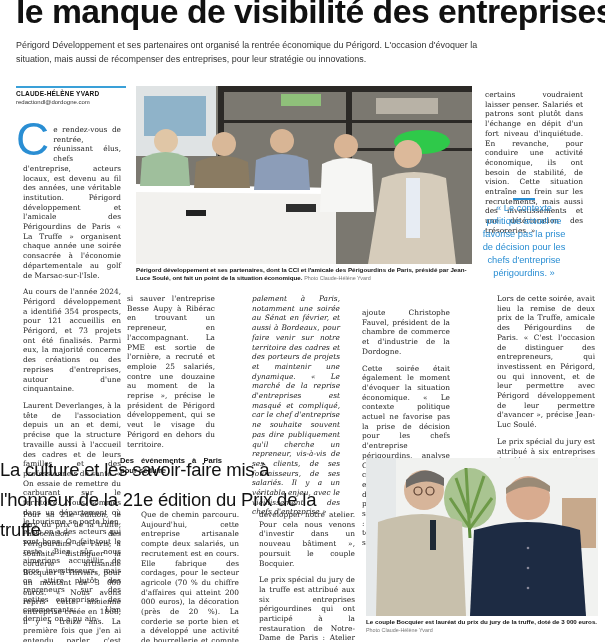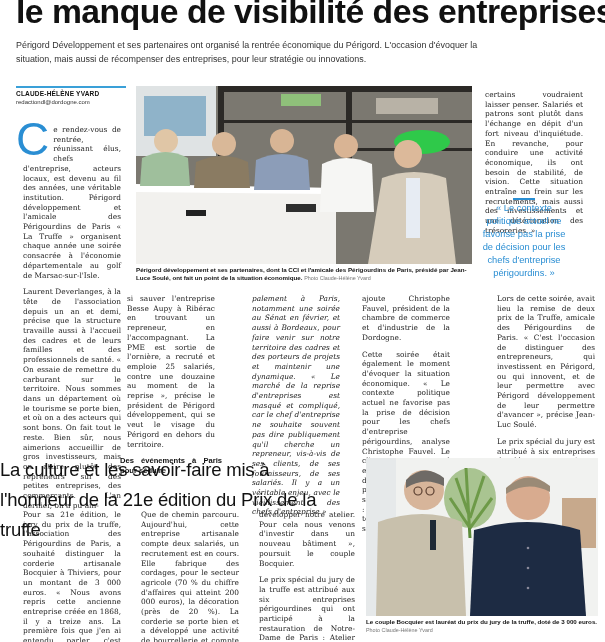--- a/index.html
+++ b/index.html
@@ -79,20 +79,21 @@
 <div class="headline1">le manque de visibilité des entreprises</div>
 <div class="chapo">Périgord Développement et ses partenaires ont organisé la rentrée économique du Périgord. L'occasion d'évoquer la situation, mais aussi de récompenser des entreprises, pour leur stratégie ou innovations.</div>
 
 <div class="byline-rule"></div>
 <div class="byline-name">CLAUDE-HÉLÈNE YVARD</div>
 <div class="byline-email">redactiondl@dordogne.com</div>
 
 <div class="col" style="left:16px; top:118px; width:112px;">
   <span class="dropcap">C</span>
   <p>e rendez-vous de rentrée, réunissant élus, chefs d'entreprise, acteurs locaux, est devenu au fil des années, une véritable institution. Périgord développement et l'amicale des Périgourdins de Paris « La Truffe » organisent chaque année une soirée consacrée à l'économie départementale au golf de Marsac-sur-l'Isle.</p>
+  <p>Au cours de l'année 2024, Périgord développement a identifié 354 prospects, pour 121 accueillis en Périgord, et 73 projets ont été finalisés. Parmi eux, la majorité concerne des créations ou des reprises d'entreprises, autour d'une cinquantaine.</p>
   <p>Laurent Deverlanges, à la tête de l'association depuis un an et demi, précise que la structure travaille aussi à l'accueil des cadres et de leurs familles et des professionnels de santé. « On essaie de remettre du carburant sur le territoire. Nous sommes dans un département où le tourisme se porte bien, et où on a des acteurs qui sont bons. On fait tout le reste. Bien sûr, nous aimerions accueillir de gros investisseurs, mais on attire plutôt des repreneurs sur des petites entreprises, des commerçants. L'an dernier, on a pu ain-</p>
 </div>
 
 <div class="photo1">
   <svg width="336" height="178" viewBox="0 0 336 178">
     <rect x="0" y="0" width="336" height="178" fill="#7b7870"></rect>
     <rect x="0" y="0" width="80" height="70" fill="#dfe3e4"></rect>
     <rect x="8" y="10" width="62" height="40" fill="#8fb3c9"></rect>
     <rect x="82" y="0" width="254" height="6" fill="#2b2926"></rect>
     <rect x="82" y="0" width="6" height="70" fill="#2b2926"></rect>
@@ -128,21 +129,21 @@
 
 <div class="col" style="left:120px; top:287px; width:102px;">
   <p>si sauver l'entreprise Besse Aupy à Ribérac en trouvant un repreneur, en l'accompagnant. La PME est sortie de l'ornière, a recruté et emploie 25 salariés, contre une douzaine au moment de la reprise », précise le président de Périgord développement, qui se veut le visage du Périgord en dehors du territoire.</p>
   <div class="subhead">Des événements à Paris pour séduire</div>
 </div>
 
 <div class="col" style="left:245px; top:287px; width:102px;font-style:italic;">
   <p>palement à Paris, notamment une soirée au Sénat en février, et aussi à Bordeaux, pour faire venir sur notre territoire des cadres et des porteurs de projets et maintenir une dynamique. « Le marché de la reprise d'entreprises est masqué et compliqué, car le chef d'entreprise ne souhaite souvent pas dire publiquement qu'il cherche un repreneur, vis-à-vis de ses clients, de ses fournisseurs, de ses salariés. Il y a un véritable enjeu, avec le vieillissement des chefs d'entreprise »</p>
 </div>
 
-<div class="col" style="left:355px; top:287px; width:102px;">
+<div class="col" style="left:355px; top:301px; width:102px;">
   <p>ajoute Christophe Fauvel, président de la chambre de commerce et d'industrie de la Dordogne.</p>
   <p>Cette soirée était également le moment d'évoquer la situation économique. « Le contexte politique actuel ne favorise pas la prise de décision pour les chefs d'entreprise périgourdins, analyse Christophe Fauvel. Le climat actuel entretient un niveau d'anxiété assez fort, pour autant le climat social demeure apaisé : il n'y a pas de tensions avec les salariés, malgré ce que</p>
 </div>
 
 <div class="col" style="left:478px; top:83px; width:112px;">
   <p>certains voudraient laisser penser. Salariés et patrons sont plutôt dans l'échange en dépit d'un fort niveau d'inquiétude. En revanche, pour conduire une activité économique, ils ont besoin de stabilité, de vision. Cette situation entraîne un frein sur les recrutements, mais aussi des investissements et une détérioration des trésoreries. »</p>
 </div>
 <div class="pull-rule"></div>
 <div class="pullquote">« Le contexte politique actuel ne favorise pas la prise de décision pour les chefs d'entreprise périgourdins. »</div>
 

